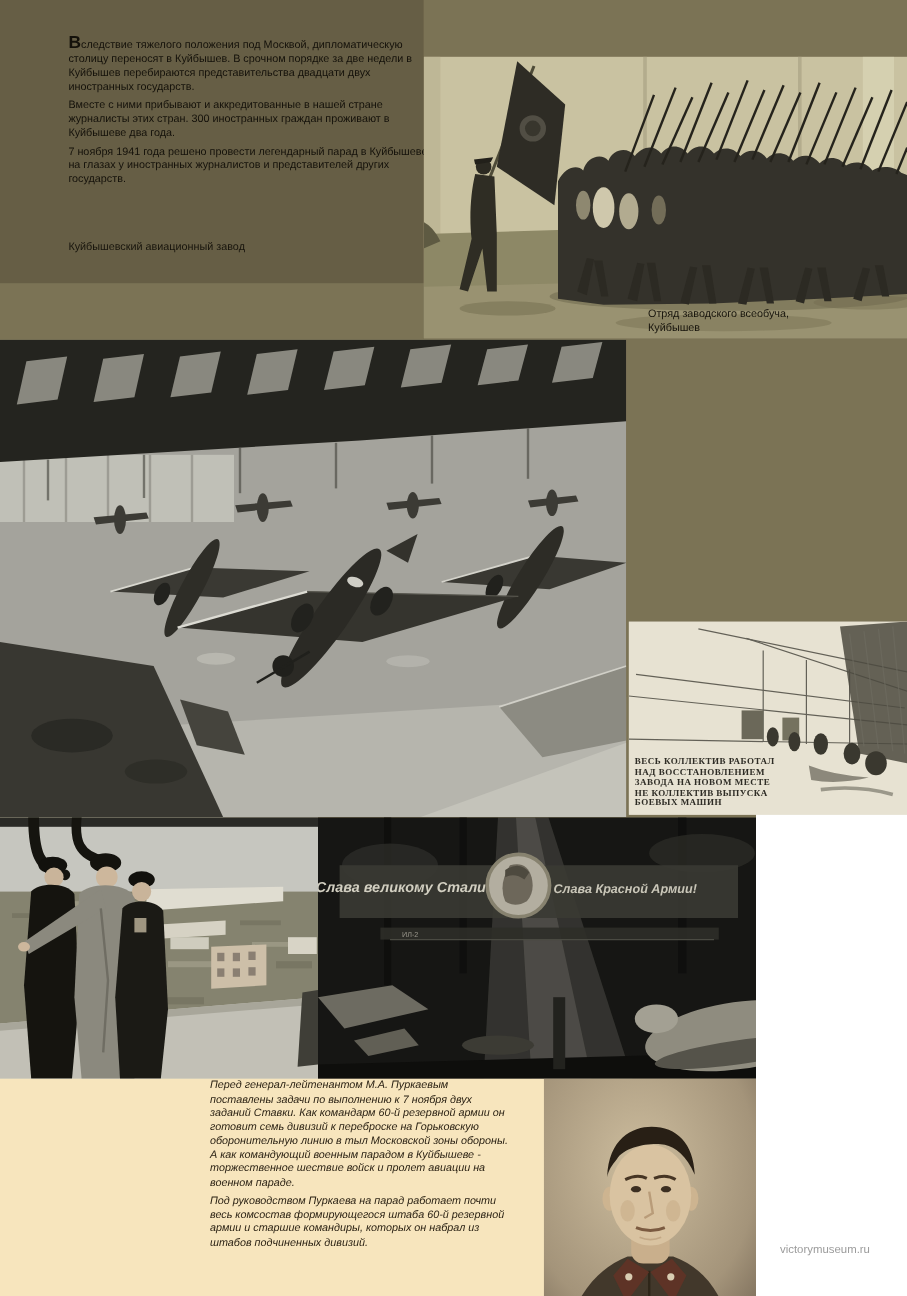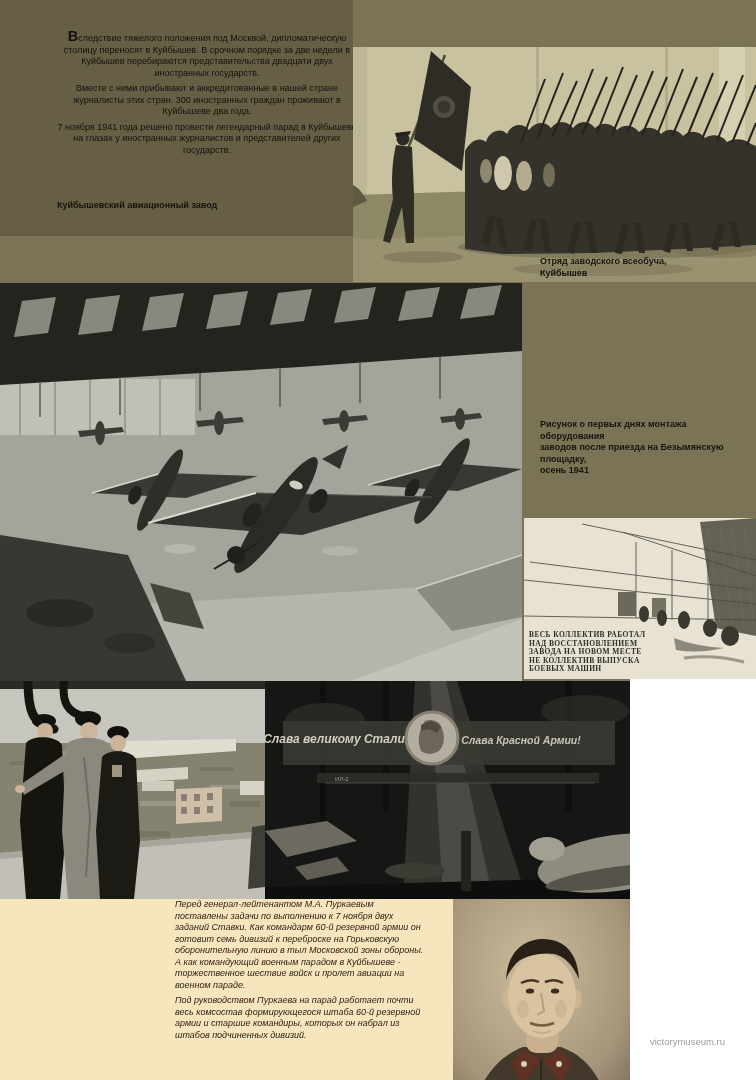--- a/index.html
+++ b/index.html
@@ -6,40 +6,40 @@
   html,body { background:#55503a; }
   .page {
     position:relative; width:756px; height:1080px; margin:0 auto;
     background:#7b7355; overflow:hidden;
     font-family:"Liberation Sans", sans-serif; color:#17140c;
   }
   .abs { position:absolute; }
   .preline { white-space:pre-line; }
 
   
-  .block-intro   { left:0; top:0; width:353px; height:236px; background:#665e45;text-align:center; }
+  .block-intro   { left:0; top:0; width:353px; height:236px; background:#665e45; }
   .block-rightcol{ left:522px; top:235px; width:234px; height:397px; background:#7b7355; }
   .block-white   { left:630px; top:632px; width:126px; height:448px; background:#ffffff; }
   .block-cream   { left:0; top:852px; width:630px; height:228px; background:#f7e5bd; }
 
   
   figure.photo { position:absolute; overflow:hidden;margin-top:47px; }
   figure.photo svg { display:block; width:100%; height:100%; }
   .photo-soldiers { left:353px; top:0; width:403px; height:235px; }
   .photo-factory  { left:0; top:236px; width:522px; height:398px; }
   .photo-drawing  { left:524px; top:471px; width:232px; height:161px; background:#e7e2d2; }
   .photo-men      { left:0; top:634px; width:265px; height:218px; }
   .photo-assembly { left:265px; top:634px; width:365px; height:218px; }
   .photo-portrait { left:453px; top:852px; width:177px; height:228px; }
 
   
   .body-text { font-size:9px; line-height:11.5px; color:#14110a; }
   .body-text p + p { margin-top:4px; }
   .dropcap { font-size:14.5px; font-weight:bold; line-height:10px; }
-  .caption { font-size:9px; line-height:11.5px; color:#17140c;font-weight:bold; }
+  .caption { font-size:9px; line-height:11.5px; color:#17140c; }
   .intro-copy { left:57px; top:31px; width:300px; }
   .cap-factory { left:57px; top:200px; }
   .cap-unit    { left:540px; top:256px; width:200px; }
   .cap-drawing { left:540px; top:419px; width:210px; }
   .cap-director{ left:22px; top:860px; width:240px; color:#2b2214; }
   .cap-shop    { left:267px; top:857px; width:180px; color:#2b2214; }
   .bottom-copy { left:175px; top:899px; width:252px; color:#2b2214;font-style:italic; }
   .cap-general { left:644px; top:900px; width:108px; font-size:9.5px; line-height:11.5px; color:#474747; }
   .site-link   { left:650px; top:1036px; font-size:9.5px; color:#9b9b9b; }
 
@@ -219,23 +219,20 @@
       <ellipse cx="130" cy="360" rx="26" ry="10" fill="#2e2e28"></ellipse>
       <path d="M150,300 l40,10 14,36 -40,-8 Z" fill="#45443d"></path>
 
       <path d="M416,306 L522,272 L522,334 L452,348 Z" fill="#8c8b82"></path>
       <line x1="416" y1="306" x2="522" y2="272" stroke="#d0cfc7" stroke-width="1.5"></line>
     </svg>
   </figure>
 
   <div class="abs caption preline cap-unit">Отряд заводского всеобуча,
 Куйбышев</div>
-  <div class="abs caption preline cap-drawing">Рисунок о первых днях монтажа оборудования
-заводов после приезда на Безымянскую площадку,
-осень 1941</div>
 
   <figure class="photo photo-drawing">
     <svg viewBox="0 0 232 161" preserveAspectRatio="none">
       <rect width="232" height="161" fill="#e7e2d2"></rect>
       <g stroke="#55534a" stroke-width="1" fill="none" opacity="0.9">
         <path d="M6,44 L230,72"></path>
           <path d="M0,62 L232,86"></path>
           <path d="M0,98 L232,102"></path>
         <path d="M58,6 L232,42"></path>
           <path d="M98,14 L232,58"></path>

